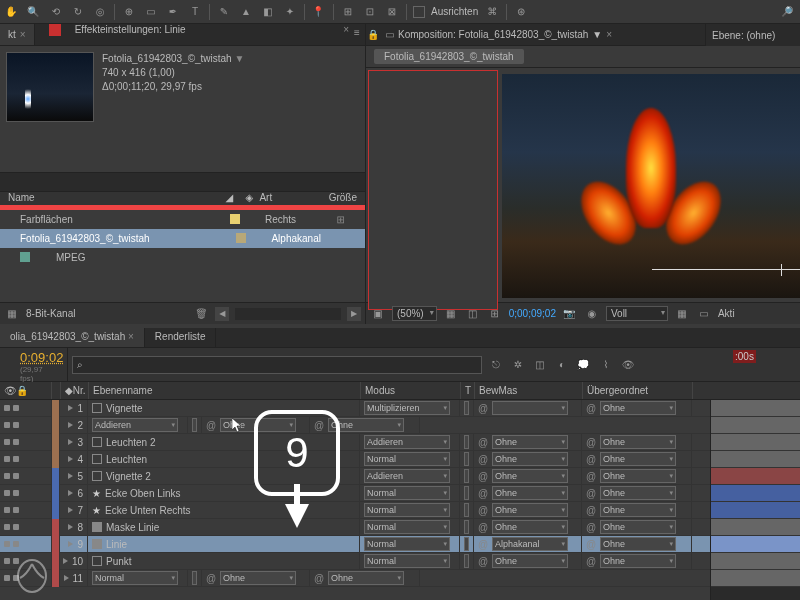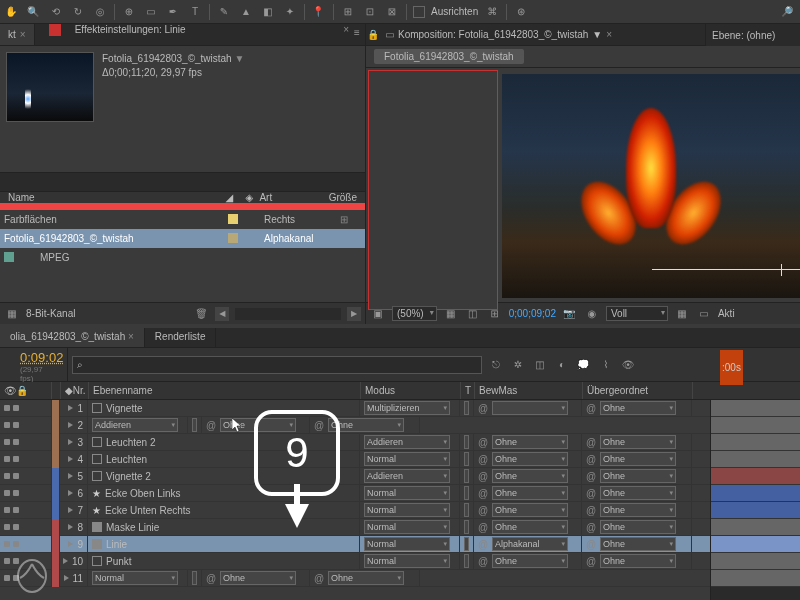--- a/index.html
+++ b/index.html
@@ -14,23 +14,23 @@
 .tab{padding:3px 8px;background:#3a3a3a;border-right:1px solid #222;display:flex;align-items:center;gap:4px}
 .close-x{color:#888;cursor:pointer}
 .red-sq{width:12px;height:12px;background:#c93030}
 .project-info{padding:6px;display:flex;gap:8px;height:90px}
 .thumb{width:88px;height:70px;background:linear-gradient(180deg,#0a1525 0%,#1a2535 60%,#0a0a0a 100%);position:relative;border:1px solid #555}
 .thumb::after{content:"";position:absolute;left:18px;bottom:8px;width:6px;height:28px;background:radial-gradient(circle,#6af 0%,#fff 30%,transparent 70%)}
 .info-text{line-height:1.4}
 .arrow{color:#888}
 .spacer{flex:1}
 .proj-filter{height:20px;background:#2a2a2a;border-top:1px solid #222;border-bottom:1px solid #222}
-.col-header{height:18px;background:#333;display:flex;align-items:flex-end;border-bottom:7px solid #ef4444;padding:0 4px}
+.col-header{height:18px;background:#333;display:flex;align-items:flex-start;border-bottom:5px solid #ef4444;padding:0 4px}
 .col-header span{padding:0 4px}
-.proj-row{height:19px;display:flex;align-items:center;padding:0 4px;gap:6px}
+.proj-row{height:19px;display:flex;align-items:center;padding:0 20px;gap:6px}
 .proj-row.sel{background:#7a94b0;color:#fff}
 .proj-row.sel span{color:#fff}
 .swatch{width:10px;height:10px}
 .sw-yellow{background:#e8d070}
 .sw-tan{background:#b8a878}
 .sw-teal{background:#60a090}
 .bottom-bar{height:22px;background:#333;display:flex;align-items:center;gap:6px;padding:0 4px;border-top:1px solid #222}
 .right-panel{flex:1;background:#3a3a3a;display:flex;flex-direction:column;border-left:1px solid #222}
 .comp-tabs{height:22px;background:#2a2a2a;display:flex;align-items:center;border-bottom:1px solid #222}
 .comp-subtab{height:22px;background:#3a3a3a;display:flex;align-items:center;padding:0 8px;border-bottom:1px solid #222}
@@ -52,21 +52,21 @@
 .tl-tabs{height:20px;background:#2a2a2a;display:flex;border-bottom:1px solid #222}
 .tl-tab{padding:3px 10px;border-right:1px solid #222}
 .tl-tab.active{background:#3a3a3a}
 .tl-header{height:34px;background:#333;display:flex;border-bottom:1px solid #222}
 .tl-time{width:68px;padding:2px 20px;border-right:1px solid #222}
 .tl-time-main{color:#e8b030;font-size:13px;text-decoration:underline dotted}
 .tl-time-sub{color:#777;font-size:8px}
 .tl-search{flex:1;display:flex;align-items:center;padding:0 4px;gap:6px}
 .search-box{flex:1;max-width:410px;height:18px;background:#2a2a2a;border:1px solid #555;display:flex;align-items:center;padding:0 4px}
 .tl-right{width:80px;background:#333;position:relative}
-.ruler-time{position:absolute;top:2px;left:0;color:#ccc;background:#c2410c;padding:12px 2px}
+.ruler-time{position:absolute;top:2px;left:13px;color:#ccc;background:#7f1d1d;padding:1px 2px}
 .tl-colhead{height:18px;background:#333;display:flex;border-bottom:1px solid #222}
 .ch{display:flex;align-items:center;padding:0 4px;border-right:1px solid #444}
 .ch-toggles{width:52px}
 .ch-color{width:8px}
 .ch-nr{width:28px}
 .ch-name{width:272px}
 .ch-mode{width:100px}
 .ch-t{width:14px}
 .ch-bewmas{width:108px}
 .ch-parent{width:110px}
@@ -162,20 +162,21 @@
       <div style="width:14px"></div>
       <span><span>Effekteinstellungen:</span> <span>Linie</span></span>
       <div class="spacer"></div>
       <span class="close-x">×</span>
       <span class="tool-icon">≡</span>
     </div>
     <div class="project-info">
       <div class="thumb"></div>
       <div class="info-text">
         <div><span>Fotolia_61942803_©_twistah</span> <span class="arrow">▼</span></div>
+        <div>740 x 416 (1,00)</div>
         <div>Δ0;00;11;20, 29,97 fps</div>
       </div>
     </div>
     <div class="spacer"></div>
     <div class="proj-filter"></div>
     <div class="col-header">
       <span style="width:220px">Name</span>
       <span style="width:20px">◢</span>
       <span style="width:14px">◈</span>
       <span style="width:70px">Art</span>

